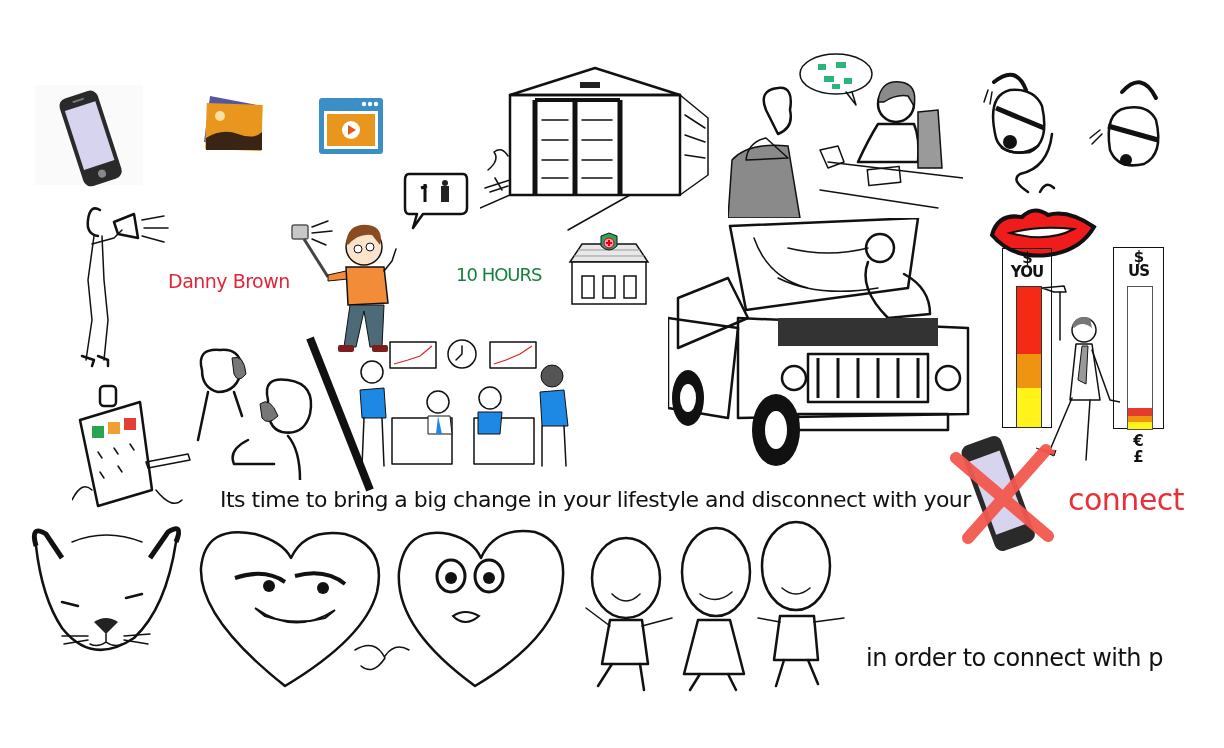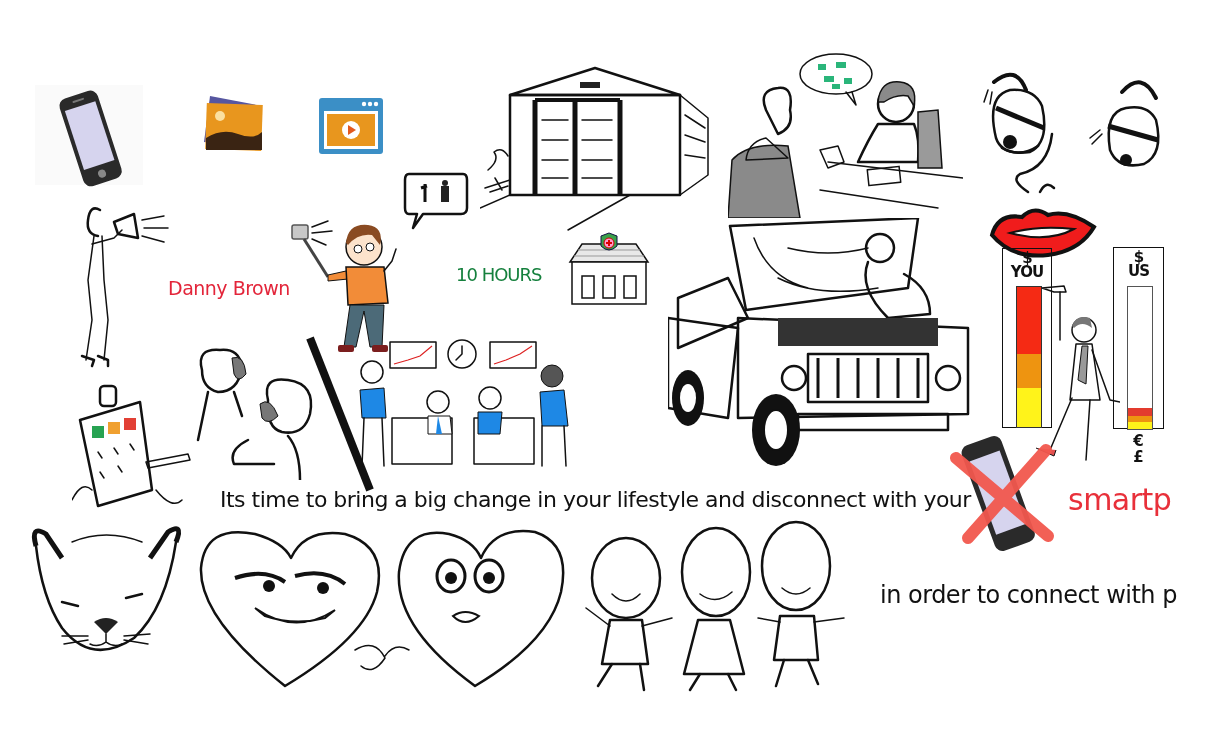--- a/index.html
+++ b/index.html
@@ -125,21 +125,21 @@
   <svg width="115" height="170" viewBox="0 0 115 170">
     <path d="M32 10 Q22 4 20 20 Q18 34 30 36" class="stroke" fill="#fff"></path>
     <path d="M26 36 L20 80 L24 120 L18 160 M34 36 L36 80 L40 120 L36 160" class="stroke-thin"></path>
     <path d="M24 44 L46 38 L54 30" class="stroke-thin"></path>
     <path d="M46 22 L66 14 L70 38 L50 34 Z" class="stroke" fill="#fff"></path>
     <path d="M74 20 L96 16 M76 28 L100 28 M74 36 L96 42" class="stroke-thin"></path>
     <path d="M14 156 L26 160 L24 166 M30 156 L40 160 L40 166" class="stroke" fill="#fff"></path>
   </svg>
 </div>
 
-<div class="abs txt-name" style="left:168px;top:277px;">Danny Brown</div>
+<div class="abs txt-name" style="left:168px;top:270px;">Danny Brown</div>
 
 <div class="abs" style="left:288px;top:215px;width:115px;height:145px;">
   <svg width="115" height="145" viewBox="0 0 115 145">
     <rect x="4" y="10" width="16" height="14" rx="2" fill="#c8c8c8" stroke="#555" stroke-width="1.5"></rect>
     <line x1="16" y1="24" x2="40" y2="62" stroke="#444" stroke-width="3"></line>
     <path d="M24 12 L40 6 M24 18 L44 16 M24 24 L38 30" class="stroke-thin"></path>
     <circle cx="76" cy="32" r="18" fill="#fce3cc" stroke="#111" stroke-width="1.5"></circle>
     <path d="M58 28 Q60 8 80 10 Q96 12 92 30 L84 20 Q70 18 60 30 Z" fill="#8a4b22"></path>
     <circle cx="70" cy="34" r="4" fill="#fff" stroke="#111" stroke-width="1"></circle>
       <circle cx="82" cy="32" r="4" fill="#fff" stroke="#111" stroke-width="1"></circle>
@@ -311,21 +311,21 @@
     <path d="M96 78 L94 96 L100 96 Z" fill="#1e88e5"></path>
     <circle cx="148" cy="60" r="11" class="stroke-thin" fill="#fff"></circle>
     <path d="M136 74 L160 74 L158 96 L136 96 Z" fill="#1e88e5" stroke="#111"></path>
     <circle cx="210" cy="38" r="11" fill="#555" stroke="#111"></circle>
     <path d="M198 54 L222 52 L226 88 L200 88 Z" fill="#1e88e5" stroke="#111"></path>
     <path d="M200 88 L200 128 M222 88 L224 128" class="stroke-thin"></path>
   </svg>
 </div>
 
 <div class="abs txt-caption" style="left:220px;top:487px;">Its  time to bring a big change in your lifestyle and disconnect with your</div>
-<div class="abs txt-caption txt-red" style="left:1068px;top:482px;font-size:30px;">smartp</div>
+<div class="abs txt-caption txt-red" style="left:1068px;top:482px;font-size:30px;">connect</div>
 
 <div class="abs" style="left:22px;top:518px;width:168px;height:150px;">
   <svg width="168" height="150" viewBox="0 0 168 150">
     <path d="M14 28 Q8 6 24 16 L40 40 M154 24 Q162 4 146 14 L128 40" stroke="#111" stroke-width="5" fill="none"></path>
     <path d="M14 28 Q20 80 40 110 Q70 148 112 120 Q144 90 154 24" class="stroke" fill="#fff"></path>
     <path d="M50 24 Q84 10 120 24" class="stroke-thin"></path>
     <path d="M40 84 L56 88 M104 80 L120 76" class="stroke"></path>
     <path d="M72 104 Q84 96 96 104 L84 116 Z" fill="#222"></path>
     <path d="M84 116 L84 124 Q76 130 68 126 M84 124 Q92 130 100 126" class="stroke-thin"></path>
     <path d="M40 118 L66 118 M42 126 L66 122 M102 118 L128 116 M102 122 L126 126" class="stroke-thin"></path>
@@ -356,13 +356,13 @@
     <ellipse cx="214" cy="48" rx="34" ry="44" class="stroke" fill="#fff"></ellipse>
     <path d="M30 76 Q44 90 58 76 M118 76 Q134 88 150 74 M200 70 Q214 82 228 70" class="stroke-thin"></path>
     <path d="M28 102 L20 146 L66 146 L60 102 Z" class="stroke" fill="#fff"></path>
     <path d="M116 102 L102 156 L162 156 L148 102 Z" class="stroke" fill="#fff"></path>
     <path d="M198 98 L192 142 L236 142 L232 98 Z" class="stroke" fill="#fff"></path>
     <path d="M28 108 L4 90 M60 108 L90 100 M176 100 L198 104 M232 104 L262 100" class="stroke-thin"></path>
     <path d="M30 146 L16 168 M58 146 L62 172 M118 156 L108 172 M146 156 L154 172 M202 142 L194 168 M226 142 L236 166" class="stroke"></path>
   </svg>
 </div>
 
-<div class="abs txt-caption" style="left:866px;top:581px;font-size:24px;margin-left:14px;">in order to connect with p</div>
+<div class="abs txt-caption" style="left:866px;top:644px;font-size:24px;">in order to connect with p</div>
 
 </body></html>

